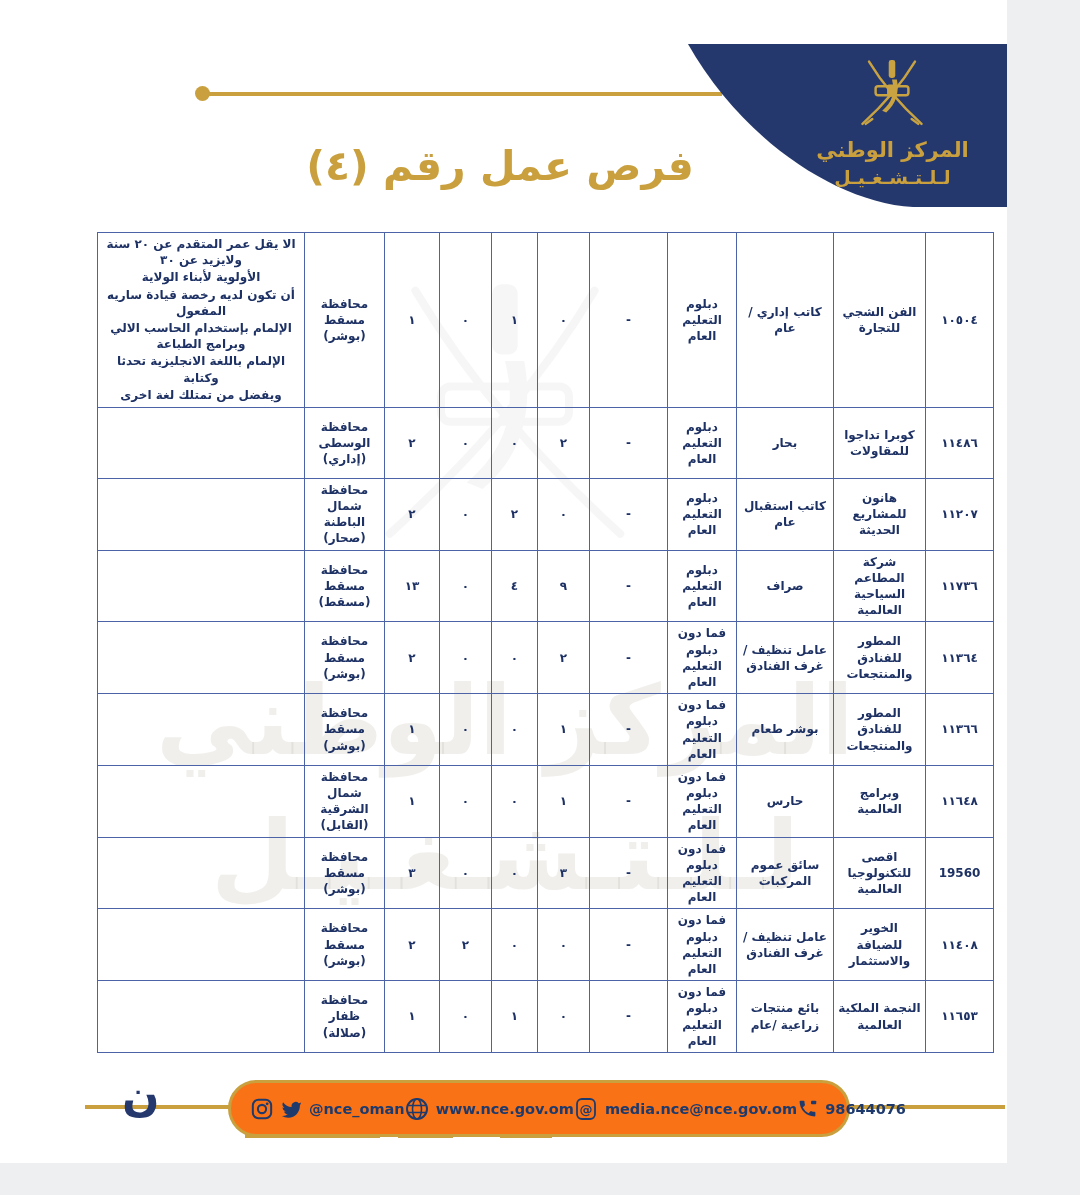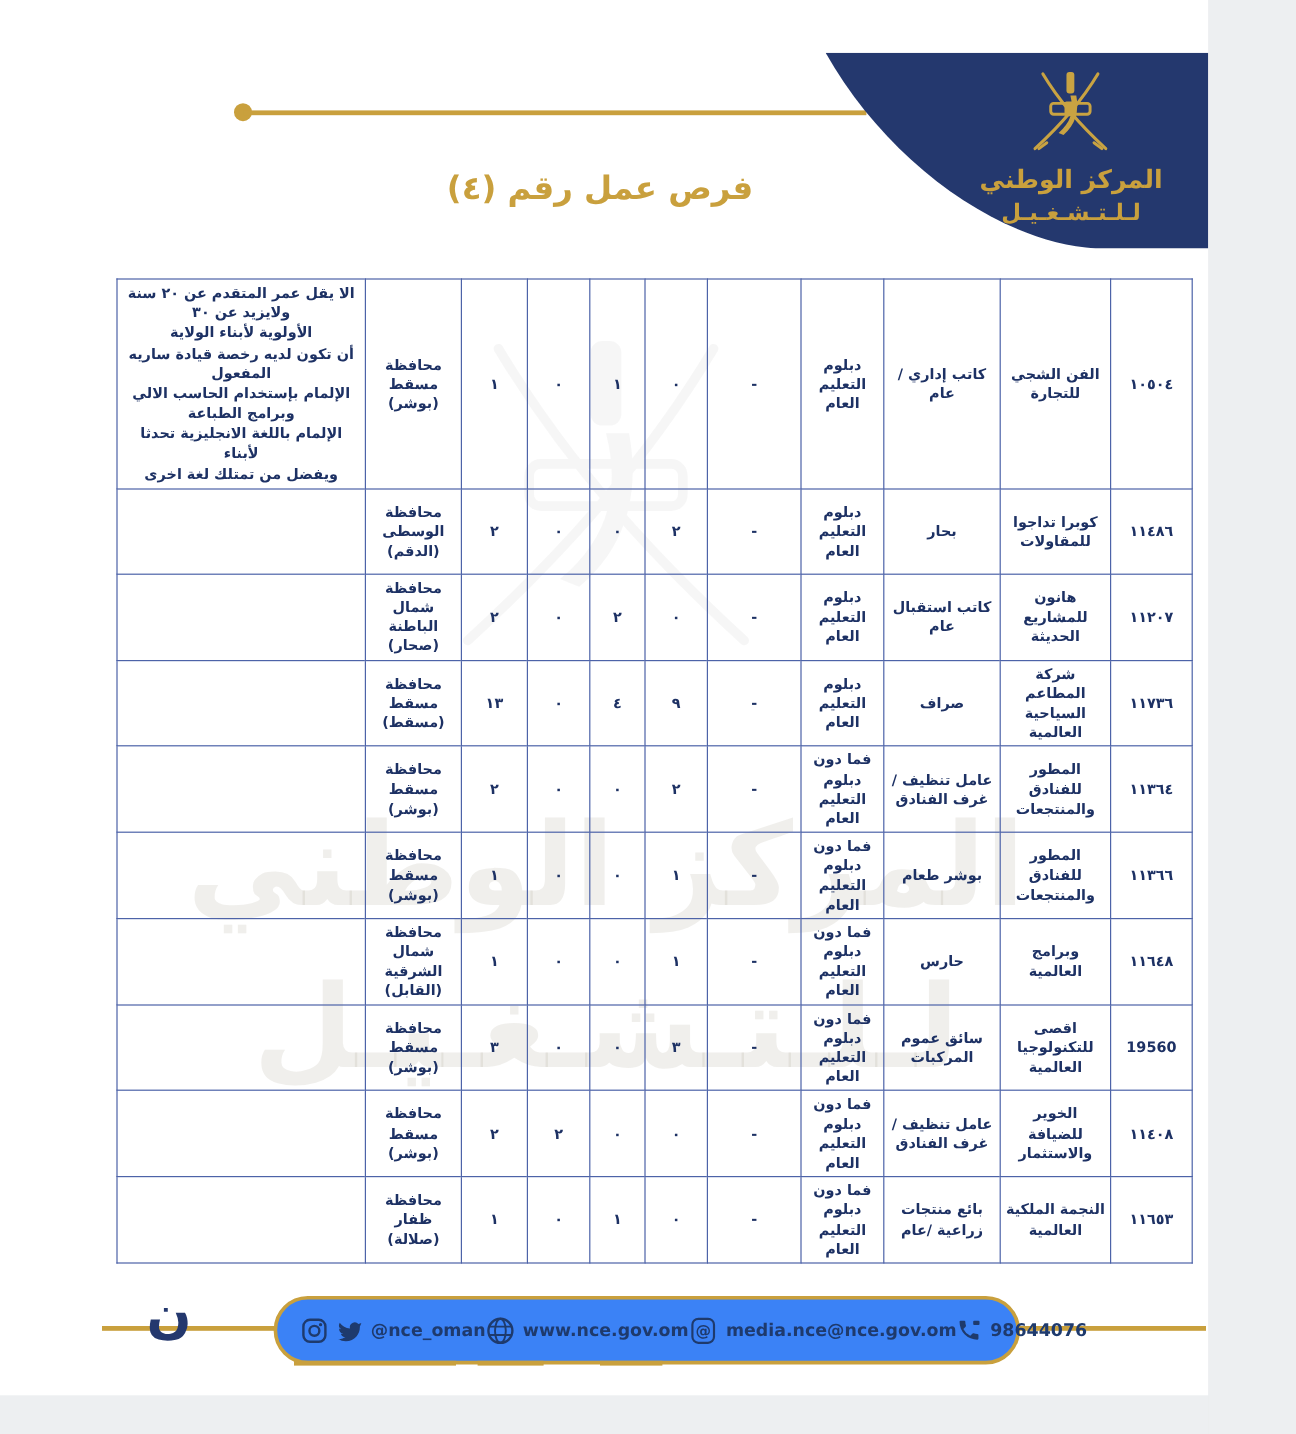--- a/index.html
+++ b/index.html
@@ -26,21 +26,21 @@
   .org-emblem { position:absolute; left:851px; top:54px; width:82px; height:84px; z-index:3; }
   .org-name {
     position:absolute; left:790px; top:138px; width:205px; z-index:3;
     color:#c9a03d; text-align:center; font-weight:bold; direction:rtl;
   }
   .org-name .l1 { font-size:21px; letter-spacing:1px; }
   .org-name .l2 { font-size:19px; letter-spacing:2px; margin-top:4px; }
   .page-title {
     position:absolute; left:250px; top:142px; width:500px;
     text-align:center; direction:rtl;
-    color:#c9a03d; font-size:27px; font-weight:bold; z-index:1;
+    color:#c9a03d; font-size:41px; font-weight:bold; z-index:1;
   }
 
   
   .wm-emblem { position:absolute; left:345px; top:255px; width:320px; height:340px; opacity:0.055; z-index:0; }
   .wm-text {
     position:absolute; direction:rtl; text-align:center;
     color:rgba(140,130,110,0.13); font-weight:bold; z-index:0; white-space:nowrap;
   }
   .wm-t1 { left:90px; top:665px; width:830px; font-size:96px; }
   .wm-t2 { left:90px; top:800px; width:830px; font-size:96px; letter-spacing:6px; }
@@ -67,21 +67,21 @@
   td.c5, td.c6, td.c7, td.c8 { font-size:10.5px; }  
   td.c9 { font-size:11.5px; }           
   td.notes-cell { font-size:11.5px; text-align:right; direction:rtl; padding:5px 8px;margin-top:26px; }
   .note-line { margin-bottom:1px; }
 
   
   .gold-line-bottom { position:absolute; left:85px; top:1105px; width:920px; height:4px; background:#c9a03d; z-index:1; }
   .n-mark { position:absolute; left:122px; top:1070px; font-size:44px; font-weight:bold; color:#24386e; z-index:2; }
   .footer-pill {
     position:absolute; left:228px; top:1080px; width:622px; height:57px;
-    background:#3b82f6; border:3.5px solid #c9a03d; border-radius:30px;
+    background:#f97316; border:3.5px solid #c9a03d; border-radius:30px;
     display:flex; align-items:center; justify-content:space-between;
     direction:ltr; padding:0 20px; z-index:2;
   }
   .pill-group { display:flex; align-items:center; gap:7px; color:#1e3a6d; font-weight:bold; font-size:14.5px; }
   .pill-group svg { display:block; }
   .gold-dash { position:absolute; height:4px; background:#c9a03d; top:1134px; z-index:3; }
   .gd1 { left:245px; width:135px; }
   .gd2 { left:398px; width:55px; }
   .gd3 { left:500px; width:52px; }
 </style>
@@ -154,35 +154,35 @@
           <td class="c5">٠</td>
           <td class="c6">١</td>
           <td class="c7">٠</td>
           <td class="c8">١</td>
           <td class="c9">محافظة مسقط (بوشر)</td>
           <td class="notes-cell">
             <div class="note-line">الا يقل عمر المتقدم عن ٢٠ سنة ولايزيد عن ٣٠</div>
             <div class="note-line">الأولوية لأبناء الولاية</div>
             <div class="note-line">أن تكون لديه رخصة قيادة ساريه المفعول</div>
             <div class="note-line">الإلمام بإستخدام الحاسب الالي وبرامج الطباعة</div>
-            <div class="note-line">الإلمام باللغة الانجليزية تحدثا لأبناء</div>
+            <div class="note-line">الإلمام باللغة الانجليزية تحدثا وكتابة</div>
             <div class="note-line">ويفضل من تمتلك لغة اخرى</div>
           </td>
         </tr>
         <tr>
           <td class="c0">١١٤٨٦</td>
           <td class="c1">كوبرا تداجوا للمقاولات</td>
           <td class="c2">بحار</td>
           <td class="c3">دبلوم التعليم العام</td>
           <td class="c4">-</td>
           <td class="c5">٢</td>
           <td class="c6">٠</td>
           <td class="c7">٠</td>
           <td class="c8">٢</td>
-          <td class="c9">محافظة الوسطى (الدقم)</td>
+          <td class="c9">محافظة الوسطى (إداري)</td>
           <td class="notes-cell"></td>
         </tr>
         <tr>
           <td class="c0">١١٢٠٧</td>
           <td class="c1">هانون للمشاريع الحديثة</td>
           <td class="c2">كاتب استقبال عام</td>
           <td class="c3">دبلوم التعليم العام</td>
           <td class="c4">-</td>
           <td class="c5">٠</td>
           <td class="c6">٢</td>

